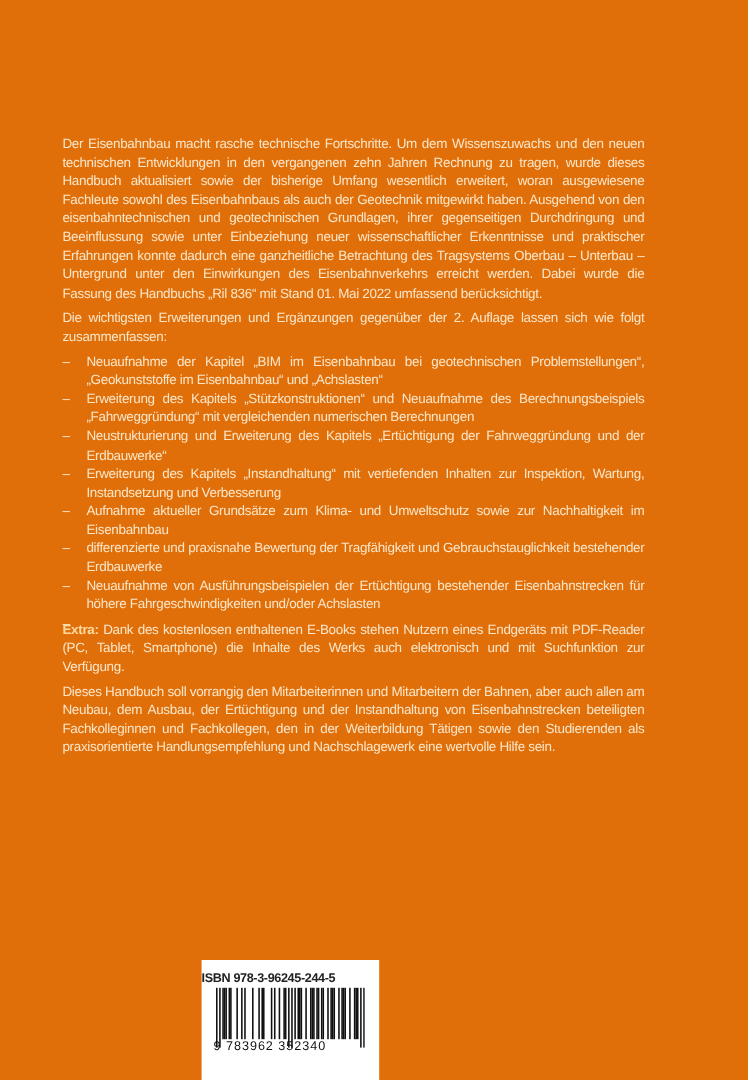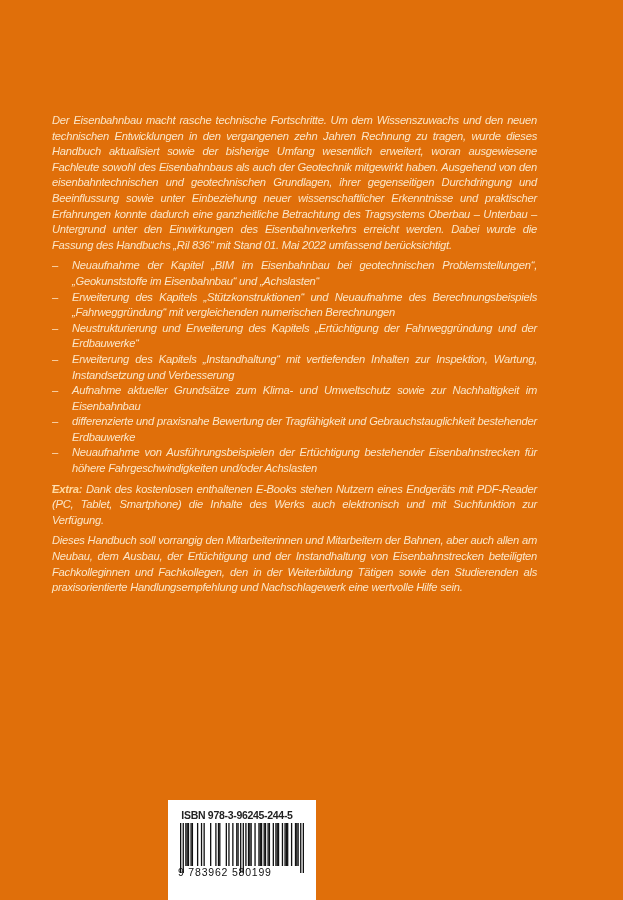--- a/index.html
+++ b/index.html
@@ -11,21 +11,20 @@
     color: #fbe6c8;
   }
   .content {
     position: absolute;
     left: 52px; top: 113px;
     width: 485px;
     font-size: 11.2px;
     line-height: 15.6px;
     letter-spacing: -0.25px;
     font-family: "Liberation Sans", sans-serif;
-    font-style: italic;
   }
   .para {
     margin: 0 0 5px 0;
     text-align: justify;
     hyphens: manual;
   }
   ul.bullets {
     list-style: none;
     margin: 0 0 5px 0;
     padding: 0;
@@ -41,21 +40,21 @@
   }
   .extra-label { font-weight: bold; color: #ffd9a0; }
   .isbn-box {
     position: absolute;
     left: 168px; top: 800px;
     width: 148px; height: 100px;
     background: #ffffff;
   }
   .isbn-text {
     position: absolute; left: 0; right: 10px; top: 9px;
-    text-align: center;
+    text-align: left;
     font-family: "Liberation Sans", sans-serif;
     font-weight: bold;
     font-size: 10.5px;
     color: #222;
     letter-spacing: -0.3px;
   }
   .barcode {
     position: absolute; left: 12px; top: 23px;
     width: 124px; height: 54px;
   }
@@ -66,20 +65,21 @@
     color: #111;
     letter-spacing: 0.8px;
     background: transparent;
   }
 </style>
 </head>
 <body>
 
 <div class="content">
   <p class="para">Der Eisenbahnbau macht rasche technische Fortschritte. Um dem Wissenszuwachs und den neuen technischen Entwicklungen in den vergangenen zehn Jahren Rechnung zu tra­gen, wurde dieses Handbuch aktualisiert sowie der bisherige Umfang wesentlich erweitert, woran ausgewiesene Fachleute sowohl des Eisenbahnbaus als auch der Geotechnik mit­gewirkt haben. Ausgehend von den eisenbahntechnischen und geotechnischen Grund­lagen, ihrer gegenseitigen Durchdringung und Beeinflussung sowie unter Einbeziehung neuer wissenschaftlicher Erkenntnisse und praktischer Erfahrungen konnte dadurch eine ganzheitliche Betrachtung des Tragsystems Oberbau – Unterbau – Untergrund unter den Einwirkungen des Eisenbahnverkehrs erreicht werden. Dabei wurde die Fassung des Hand­buchs „Ril 836“ mit Stand 01. Mai 2022 umfassend berücksichtigt.</p>
+  <p class="para">Die wichtigsten Erweiterungen und Ergänzungen gegenüber der 2. Auflage lassen sich wie folgt zusammenfassen:</p>
   <ul class="bullets" id="bullet-list">
       <li><span class="dash">–</span><span>Neuaufnahme der Kapitel „BIM im Eisenbahnbau bei geotechnischen Problemstellun­gen“, „Geokunststoffe im Eisenbahnbau“ und „Achslasten“</span></li>
       <li><span class="dash">–</span><span>Erweiterung des Kapitels „Stützkonstruktionen“ und Neuaufnahme des Berechnungs­beispiels „Fahrweggründung“ mit vergleichenden numerischen Berechnungen</span></li>
       <li><span class="dash">–</span><span>Neustrukturierung und Erweiterung des Kapitels „Ertüchtigung der Fahrweggründung und der Erdbauwerke“</span></li>
       <li><span class="dash">–</span><span>Erweiterung des Kapitels „Instandhaltung“ mit vertiefenden Inhalten zur Inspektion, Wartung, Instandsetzung und Verbesserung</span></li>
       <li><span class="dash">–</span><span>Aufnahme aktueller Grundsätze zum Klima- und Umweltschutz sowie zur Nachhaltigkeit im Eisenbahnbau</span></li>
       <li><span class="dash">–</span><span>differenzierte und praxisnahe Bewertung der Tragfähigkeit und Gebrauchstauglichkeit bestehender Erdbauwerke</span></li>
       <li><span class="dash">–</span><span>Neuaufnahme von Ausführungsbeispielen der Ertüchtigung bestehender Eisenbahn­strecken für höhere Fahrgeschwindigkeiten und/oder Achslasten</span></li>
       <li><span class="dash">–</span></li>
     </ul>
@@ -131,14 +131,14 @@
       <rect x="80" y="0" width="1" height="43" fill="#111"></rect>
       <rect x="81" y="0" width="1" height="43" fill="#111"></rect>
       <rect x="82" y="0" width="1" height="43" fill="#111"></rect>
       <rect x="85" y="0" width="1" height="43" fill="#111"></rect>
       <rect x="88" y="0" width="1" height="43" fill="#111"></rect>
       <rect x="89" y="0" width="1" height="43" fill="#111"></rect>
       <rect x="90" y="0" width="1" height="43" fill="#111"></rect>
       <rect x="92" y="0" width="1" height="50" fill="#111"></rect>
       <rect x="94" y="0" width="1" height="50" fill="#111"></rect>
     </svg>
-  <div class="barcode-digits">9 783962 580199</div>
+  <div class="barcode-digits">9 783962 352340</div>
 </div>
 
 </body></html>

